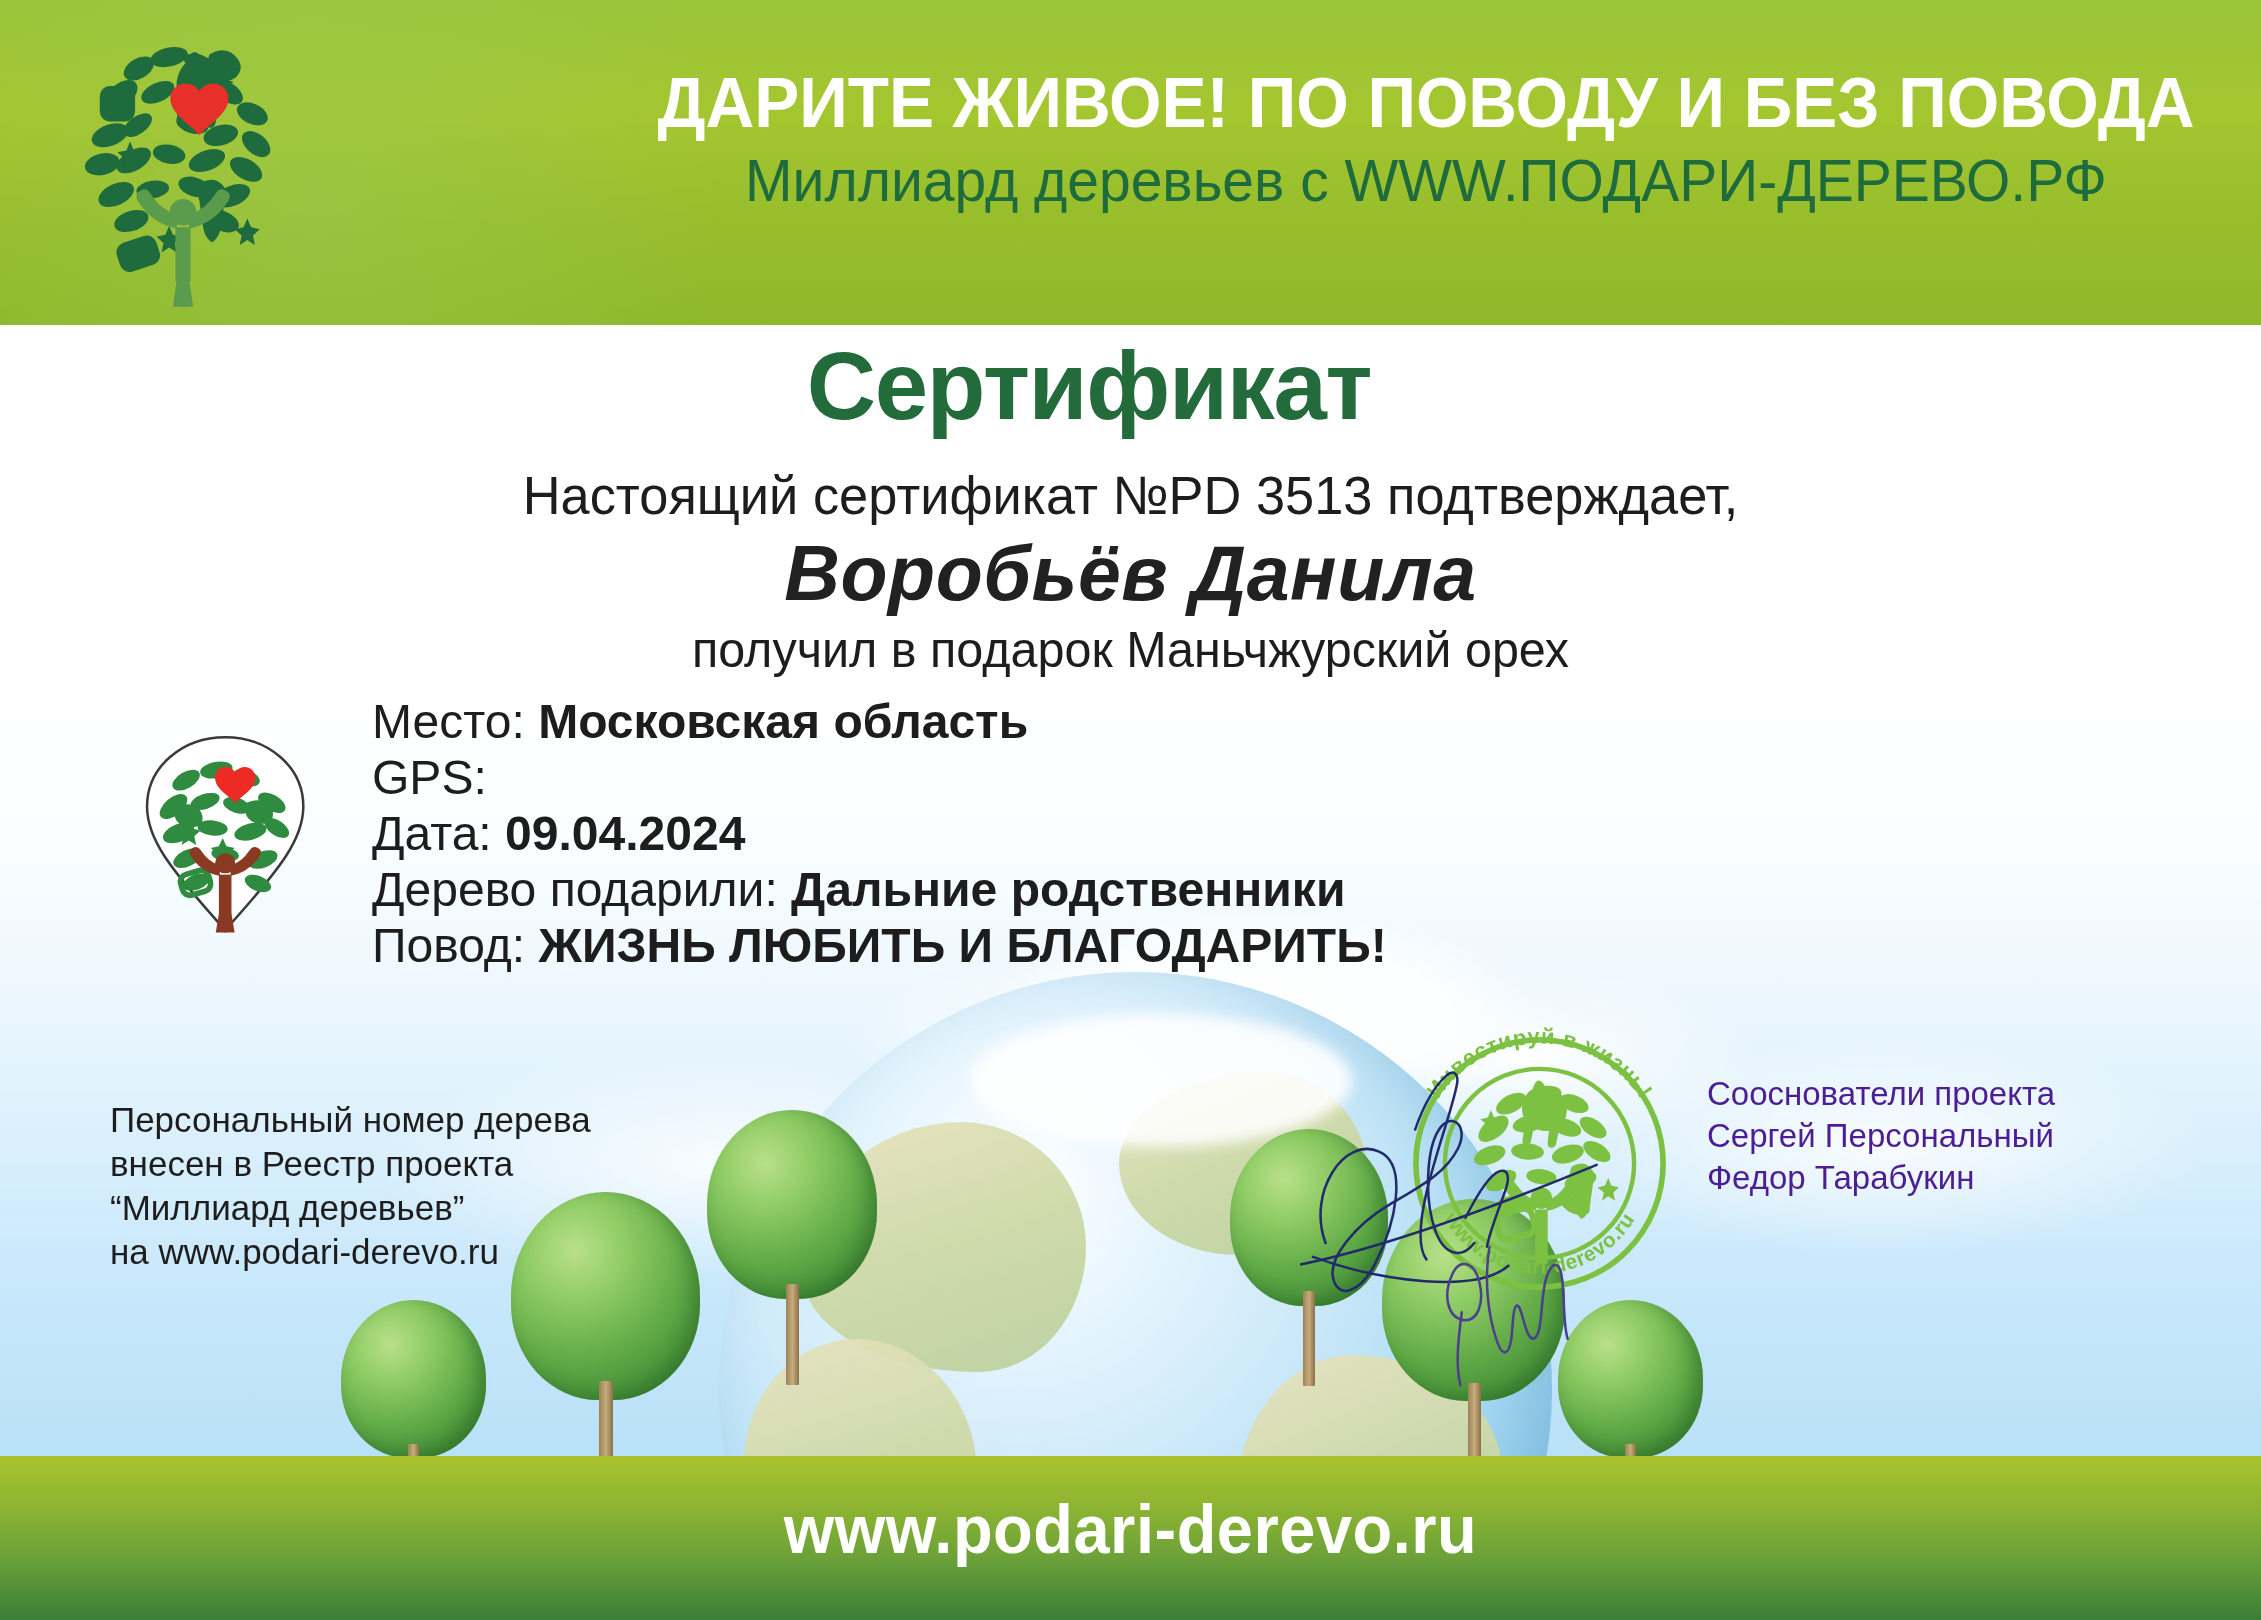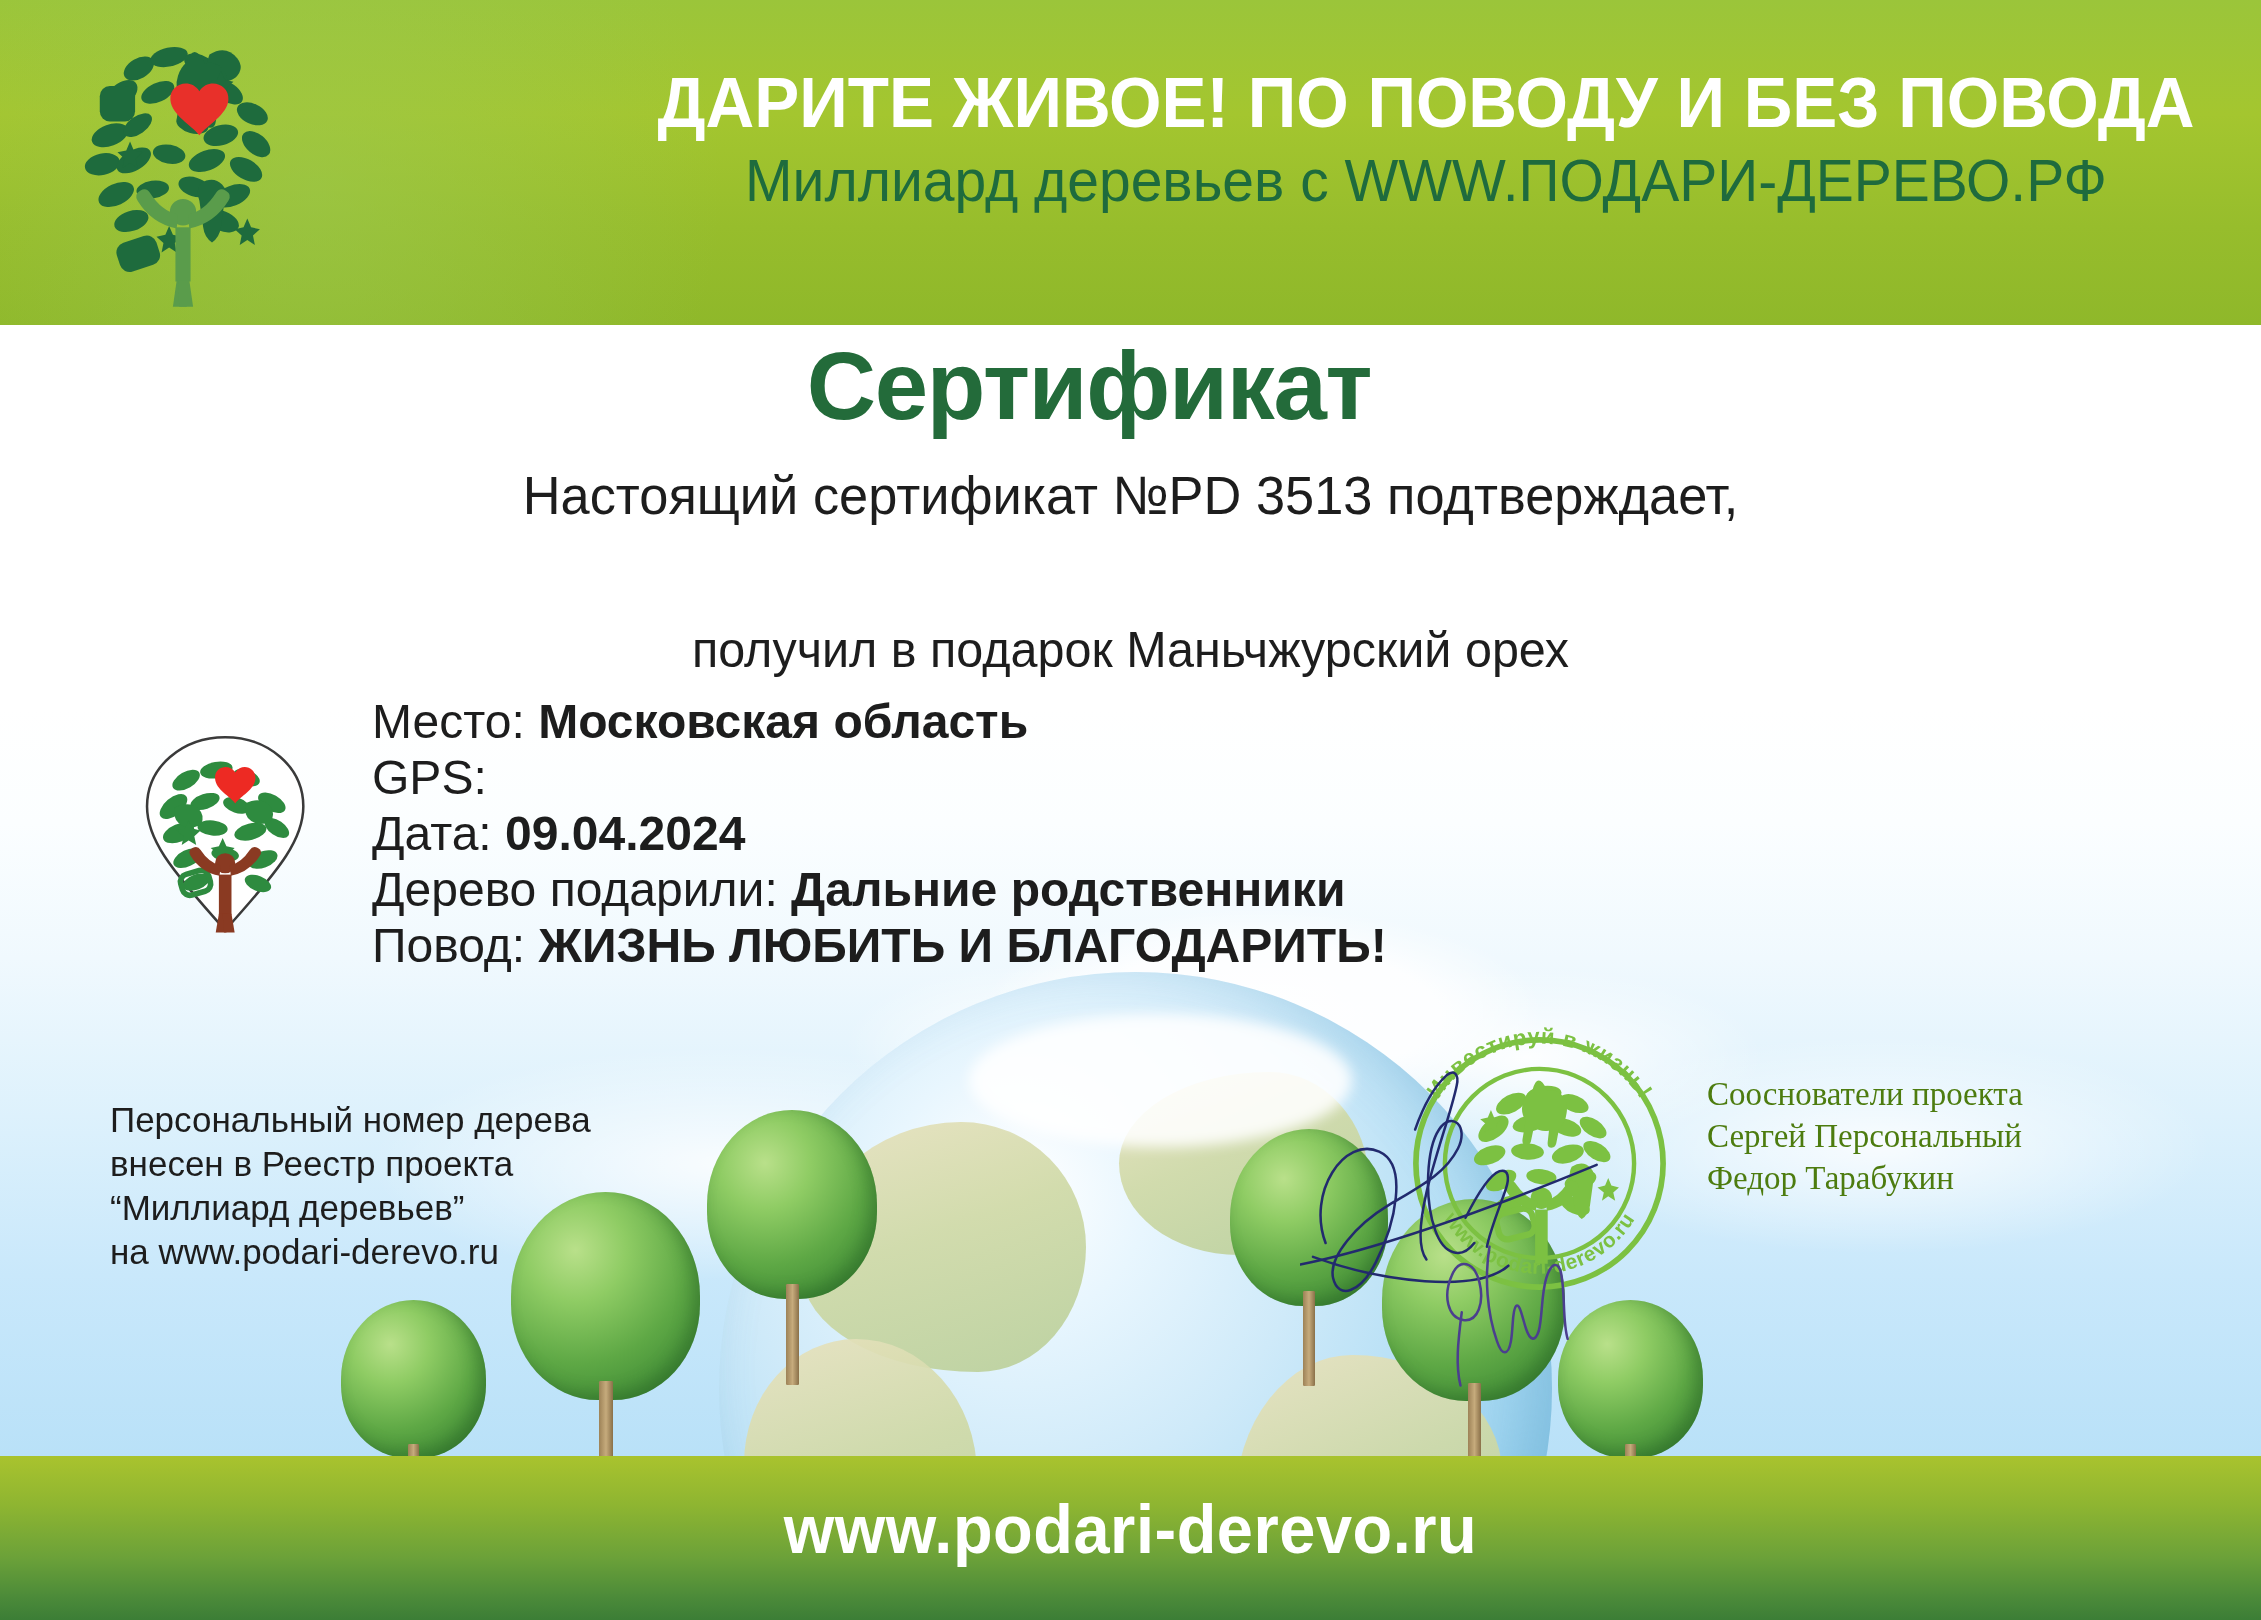--- a/index.html
+++ b/index.html
@@ -260,25 +260,24 @@
     position: absolute;
     left: 110px; top: 1098px;
     color: #1d1d1d;
     font-size: 35px;
     line-height: 44px;
     white-space: nowrap;
   }
   .founders {
     position: absolute;
     left: 1707px; top: 1073px;
-    color: #4d7c0f;
+    color: #4c1d95;
     font-size: 33px;
     line-height: 42px;
     white-space: nowrap;
-    font-family: Liberation Serif, serif;
   }
 
   
   .seal {
     position: absolute;
     left: 1385px; top: 1009px;
     width: 309px; height: 309px;
   }
   .signature {
     position: absolute;
@@ -410,20 +409,21 @@
     </div>
 
     <div class="banner-text">
       <div class="banner-line1">ДАРИТЕ ЖИВОЕ! ПО ПОВОДУ И БЕЗ ПОВОДА</div>
       <div class="banner-line2">Миллиард деревьев с WWW.ПОДАРИ-ДЕРЕВО.РФ</div>
     </div>
   </div>
 
   <div class="title">Сертификат</div>
   <div class="subtitle">Настоящий сертификат №PD 3513 подтверждает,</div>
+  <div class="recipient">Воробьёв Данила</div>
   <div class="gift-line">получил в подарок Маньчжурский орех</div>
 
   <svg class="pin" viewBox="0 0 265 320">
     <path d="M132 314 C 40 212 8 168 8 118 C 8 55 64 8 132 8 C 200 8 256 55 256 118 C 256 168 224 212 132 314 Z" fill="#ffffff" stroke="#3a3a3a" stroke-width="4"></path>
     <g fill="#2e8b3f">
       <ellipse cx="70" cy="76" rx="24" ry="13" transform="rotate(-30 70 76)"></ellipse>
       <ellipse cx="118" cy="60" rx="26" ry="13" transform="rotate(-10 118 60)"></ellipse>
       <ellipse cx="166" cy="72" rx="22" ry="12" transform="rotate(22 166 72)"></ellipse>
       <ellipse cx="50" cy="118" rx="26" ry="14" transform="rotate(-40 50 118)"></ellipse>
       <ellipse cx="100" cy="110" rx="24" ry="12" transform="rotate(-18 100 110)"></ellipse>

